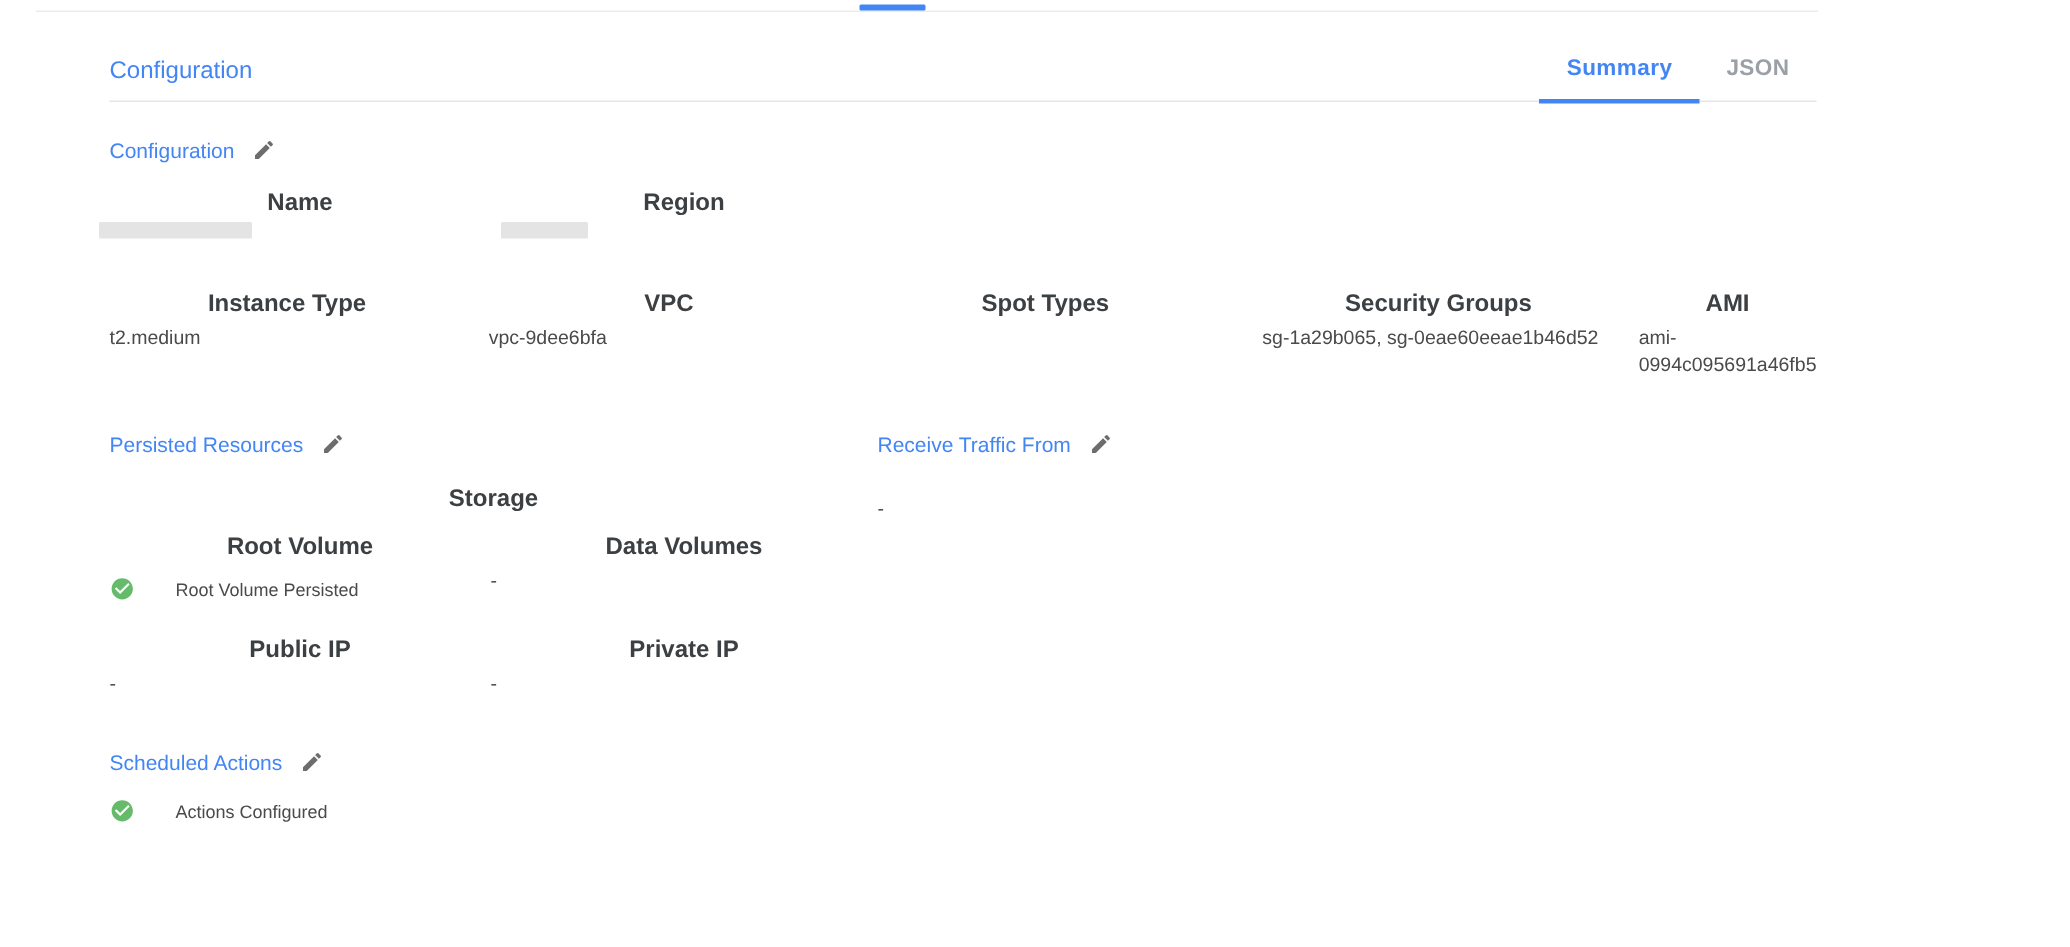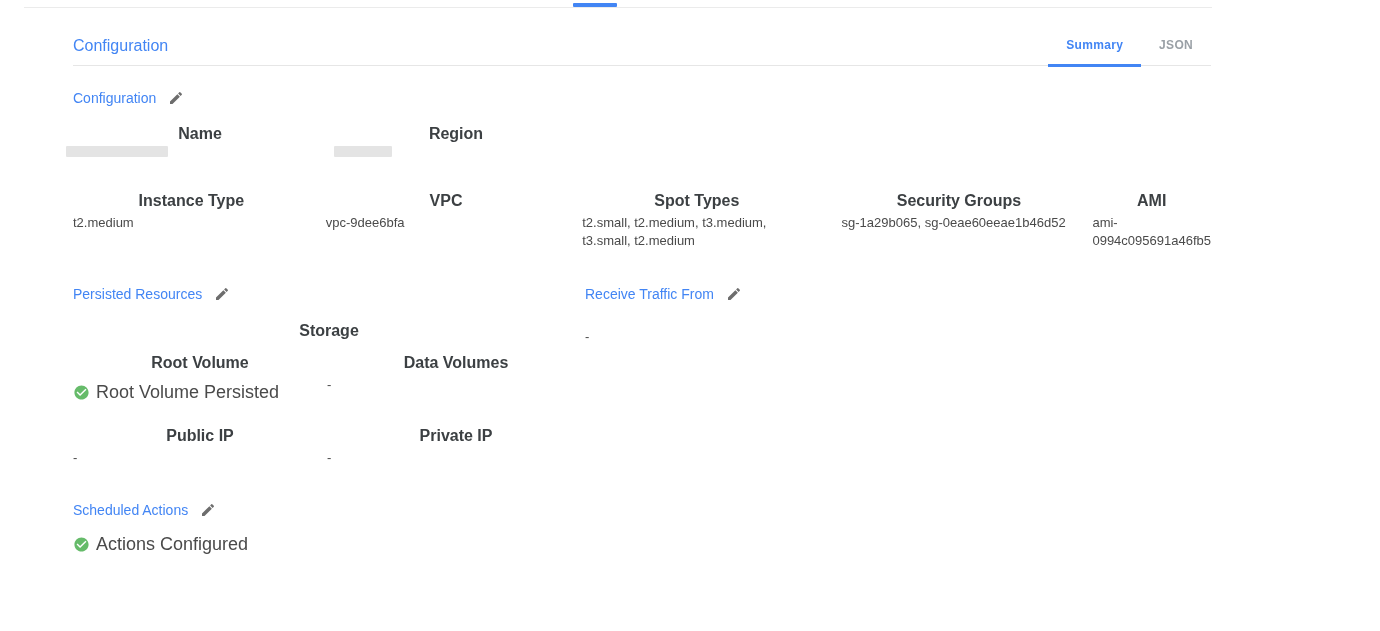--- a/index.html
+++ b/index.html
@@ -51,21 +51,21 @@
     border-bottom:1px solid var(--color-rule);
   }
   .page-title{
     margin:0 0 10px 0;
     font-size:16px;
     font-weight:400;
     color:var(--color-accent);
   }
   .tabs{display:flex;}
   .tab{
-    font-size:12px;
+    font-size:15px;
     font-weight:700;
     letter-spacing:.3px;
     color:var(--color-muted);
     padding:0 18px 13px 18px;
     cursor:pointer;
     white-space:nowrap;
   }
   .tab.active{
     color:var(--color-accent);
     border-bottom:3px solid var(--color-accent);
@@ -126,22 +126,22 @@
   .storage-label{margin-top:21px;}
   .row-volumes{margin-top:17px;}
   .status-row{
     display:flex;
     align-items:center;
     margin-top:12px;
   }
   .check-icon{width:17px;height:17px;display:inline-flex;}
   .check-icon svg{width:17px;height:17px;fill:var(--color-success);}
   .status-text{
-    margin-left:6px;
-    font-size:18px;
+    margin-left:27px;
+    font-size:12px;
     color:var(--color-value);
   }
   .dash{
     font-size:13px;
     color:var(--color-value);
     line-height:17px;
   }
   .row-ips{margin-top:25px;}
   .traffic-dash{margin-top:26px;}
   .scheduled{margin-top:36px;}
@@ -191,21 +191,20 @@
         <div class="c1">
           <div class="label">Instance Type</div>
           <div class="value">t2.medium</div>
         </div>
         <div class="c2">
           <div class="label">VPC</div>
           <div class="value">vpc-9dee6bfa</div>
         </div>
         <div class="c3">
           <div class="label">Spot Types</div>
-          <div class="value">t2.small, t2.medium, t3.medium, t3.small, t2.medium</div>
         </div>
         <div class="c4">
           <div class="label">Security Groups</div>
           <div class="value">sg-1a29b065, sg-0eae60eeae1b46d52</div>
         </div>
         <div class="c5">
           <div class="label">AMI</div>
           <div class="value">ami-0994c095691a46fb5</div>
         </div>
       </div>

